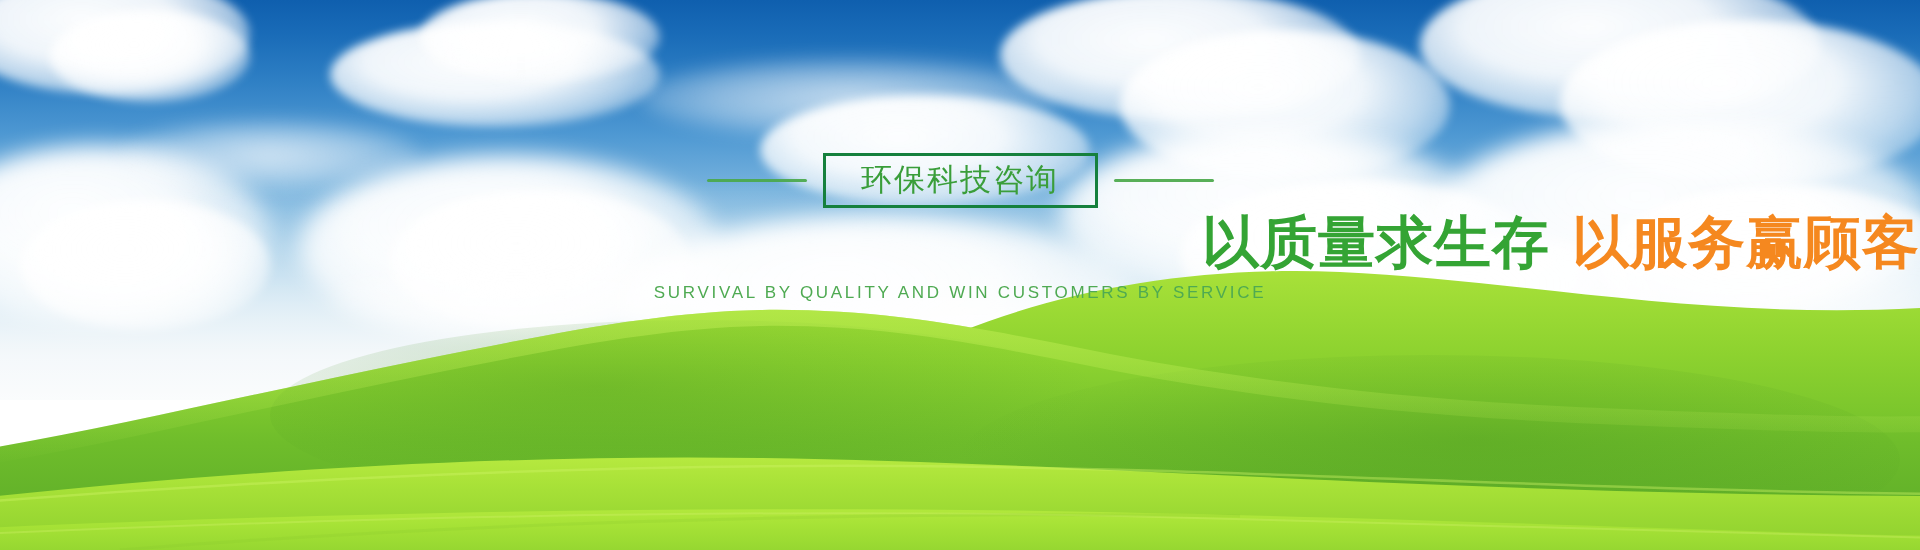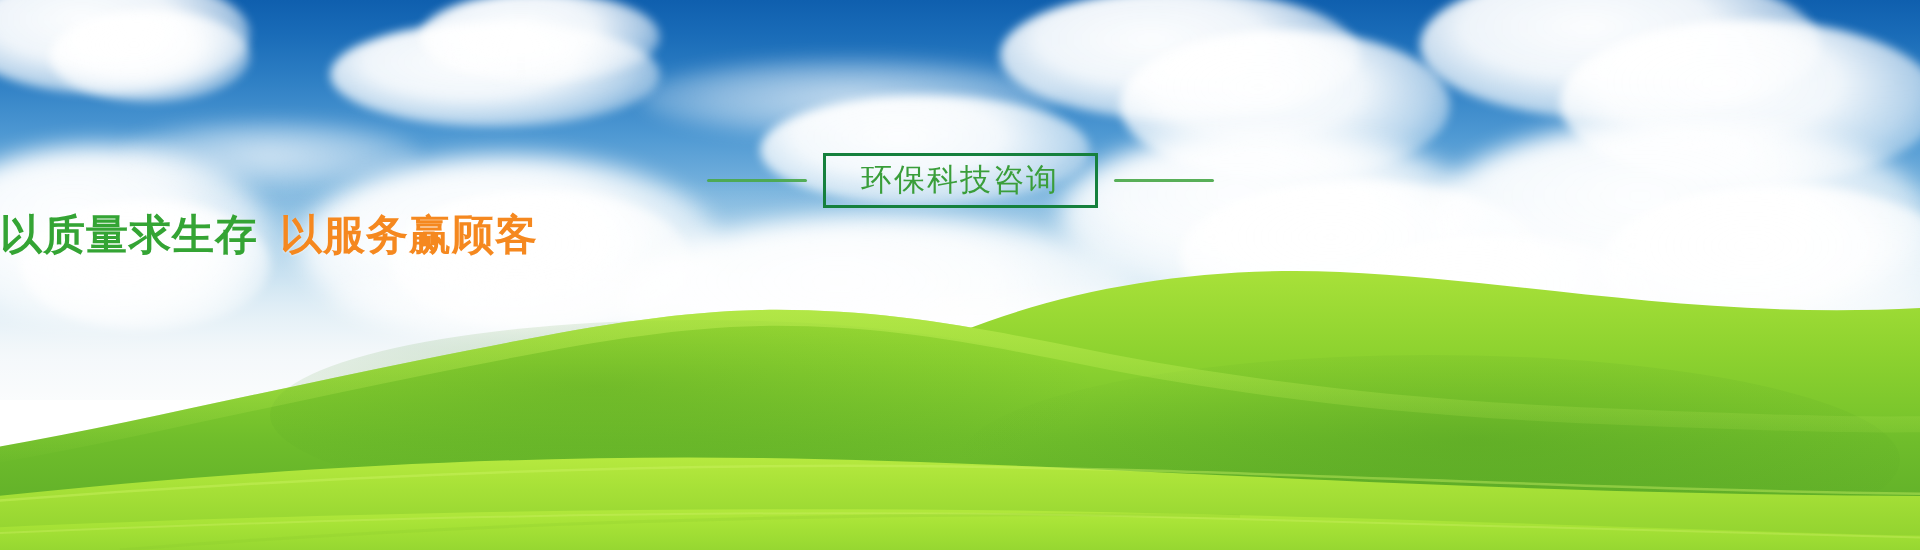--- a/index.html
+++ b/index.html
@@ -120,23 +120,23 @@
     letter-spacing: 2px;
     white-space: nowrap;
     font-weight: 400;
   }
 
   .headline {
     position: absolute;
     left: 0;
     top: 214px;
     width: 1920px;
-    text-align: left;
+    text-align: right;
     white-space: nowrap;
-    font-size: 42px;
+    font-size: 57px;
     font-weight: bold;
     line-height: 1;
     letter-spacing: 1px;
   }
   .headline .seg-green {
     color: #34a434;
     text-shadow: 0 1px 2px rgba(255,255,255,0.55);
   }
   .headline .seg-gap { display: inline-block; width: 22px; }
   .headline .seg-orange {
@@ -272,15 +272,16 @@
       <span class="eyebrow-box">
         <span class="eyebrow-text">环保科技咨询</span>
       </span>
       <span class="rule"></span>
     </div>
 
     <div class="headline">
       <span class="seg-green">以质量求生存</span><span class="seg-gap"></span><span class="seg-orange">以服务赢顾客</span>
     </div>
 
+    <div class="subtitle">SURVIVAL BY QUALITY AND WIN CUSTOMERS BY SERVICE</div>
 
   </div>
 </div>
 
 </body></html>

